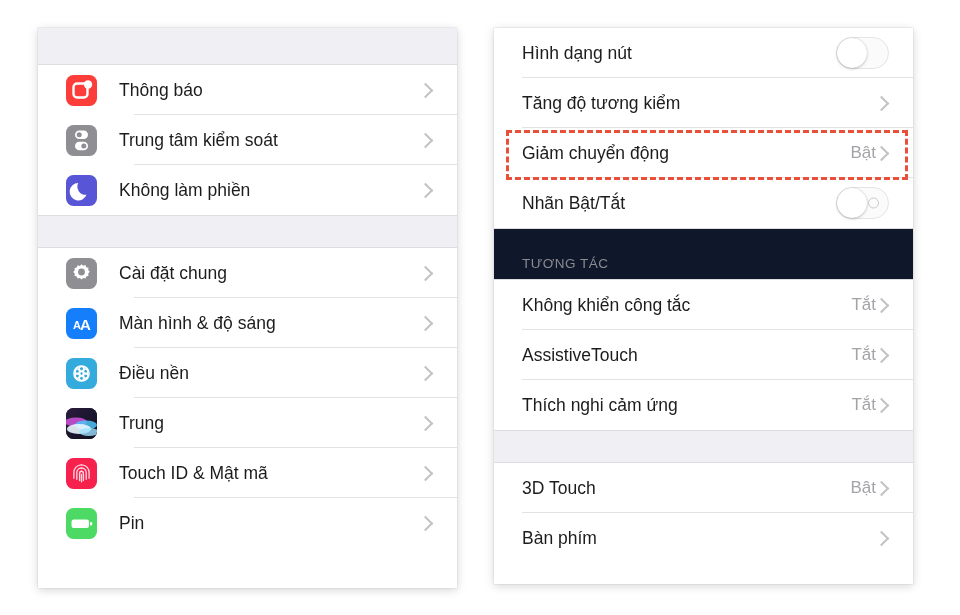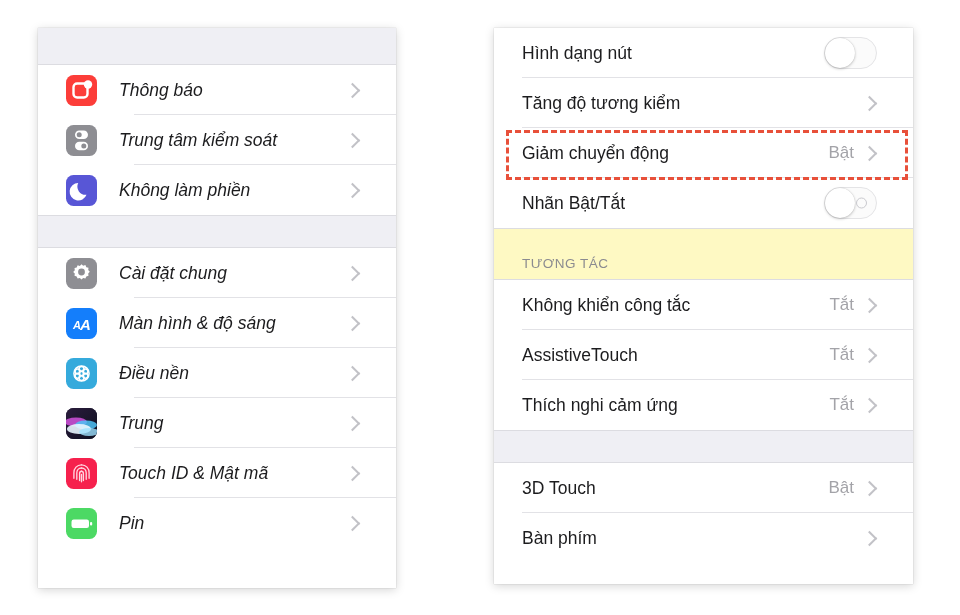--- a/index.html
+++ b/index.html
@@ -18,52 +18,52 @@
     inset: 0;
   }
 
   
   .panel {
     position: absolute;
     background: #ffffff;
     overflow: hidden;
     box-shadow: 0 2px 9px rgba(0,0,0,0.17), 0 0 1px rgba(0,0,0,0.25);
   }
-  #panel-left  { left: 38px;  top: 28px; width: 358px; height: 560px; font-style: italic; }
+  #panel-left  { left: 38px;  top: 28px; width: 419px; height: 560px; }
   #panel-right { left: 494px; top: 28px; width: 419px; height: 556px; }
 
   .group-gap {
     background: #efeff4;
     border-top: 1px solid #dcdce1;
     border-bottom: 1px solid #dcdce1;
     width: 100%;
   }
 
   .section-header {
-    background: #fef9c3;
+    background: #0f172a;
     border-top: 1px solid #dcdce1;
     border-bottom: 1px solid #dcdce1;
     width: 100%;
     display: flex;
     align-items: flex-end;
     padding: 0 0 8px 28px;
     color: #8b8b90;
     font-size: 13.5px;
     letter-spacing: 0.5px;
   }
 
   
   .row {
     position: relative;
     display: flex;
     align-items: center;
     background: #ffffff;
     height: 50px;
     padding-left: 28px;
-    padding-right: 36px;
+    padding-right: 24px;
   }
   .row .sep {
     position: absolute;
     left: 28px;
     right: 0;
     bottom: 0;
     height: 1px;
     background: #e2e2e6;
   }
   .row.with-icon .sep { left: 96px; }
@@ -71,21 +71,20 @@
   .row-label {
     font-size: 17.5px;
     color: #1c1c1e;
     flex: 1 1 auto;
     white-space: nowrap;
   }
 
   .row-value {
     font-size: 17px;
     color: #a3a3a8;
-    margin-right: 10px;
     white-space: nowrap;
   }
 
   .chevron {
     width: 11px;
     height: 11px;
     border-right: 2px solid #c2c2c7;
     border-top: 2px solid #c2c2c7;
     transform: rotate(45deg);
     flex: 0 0 auto;

